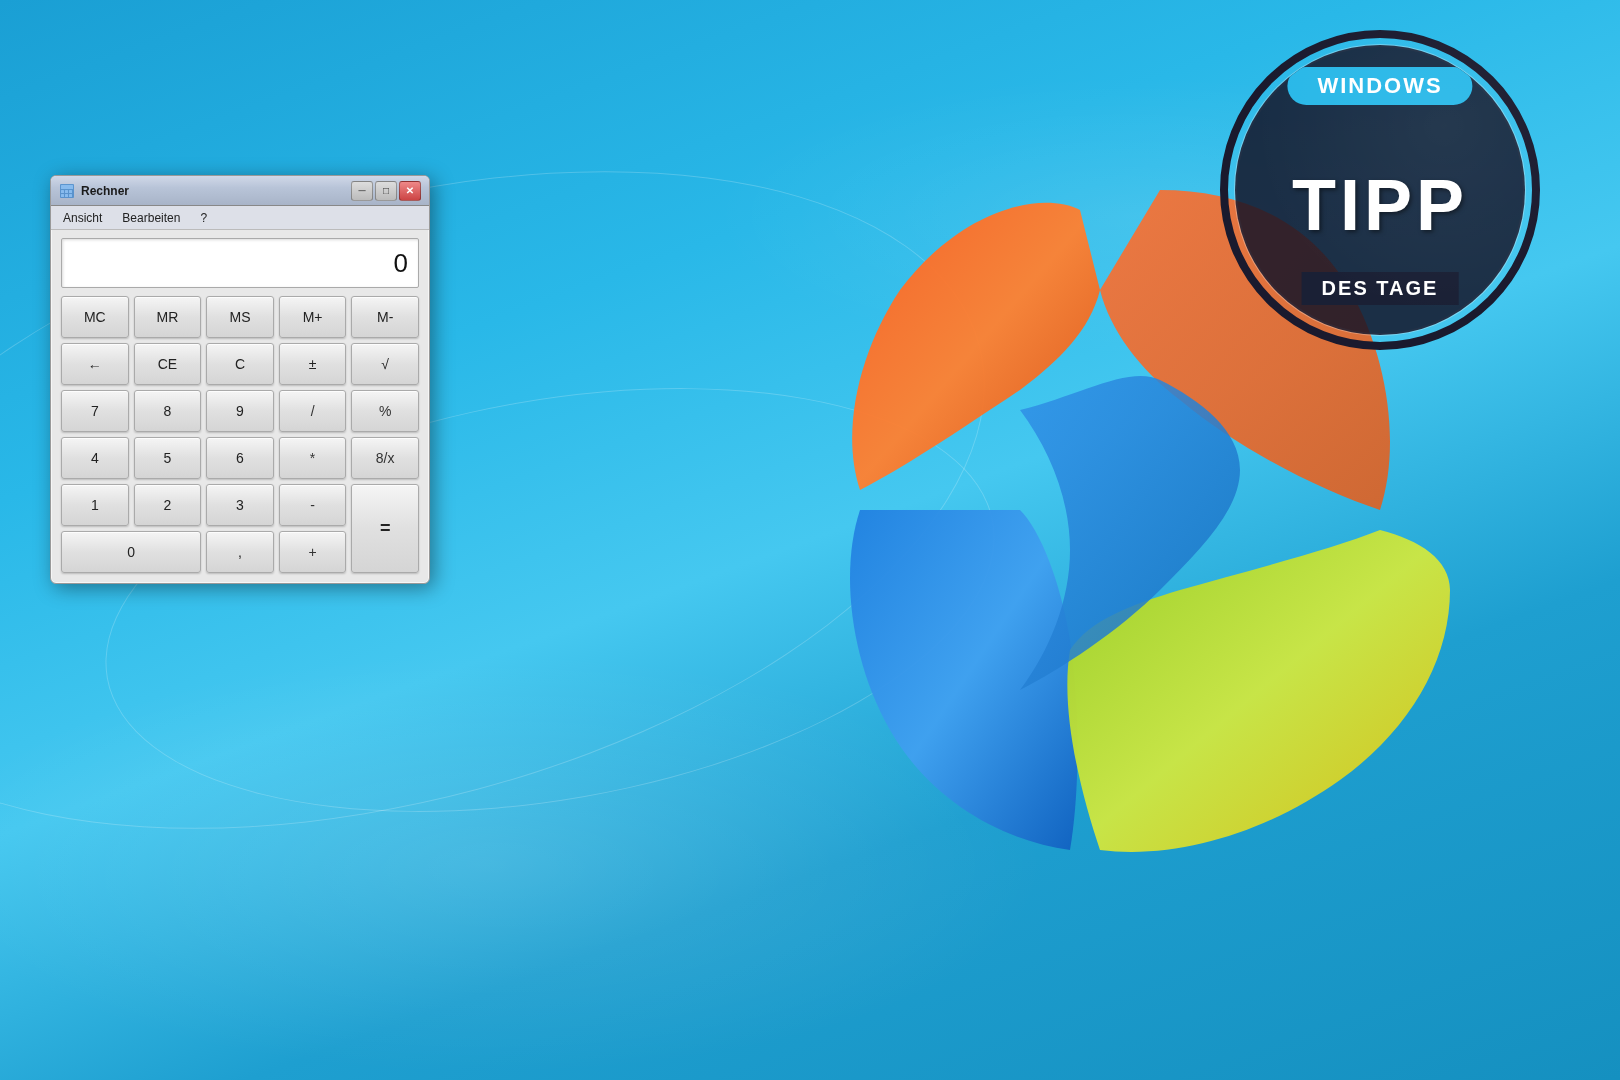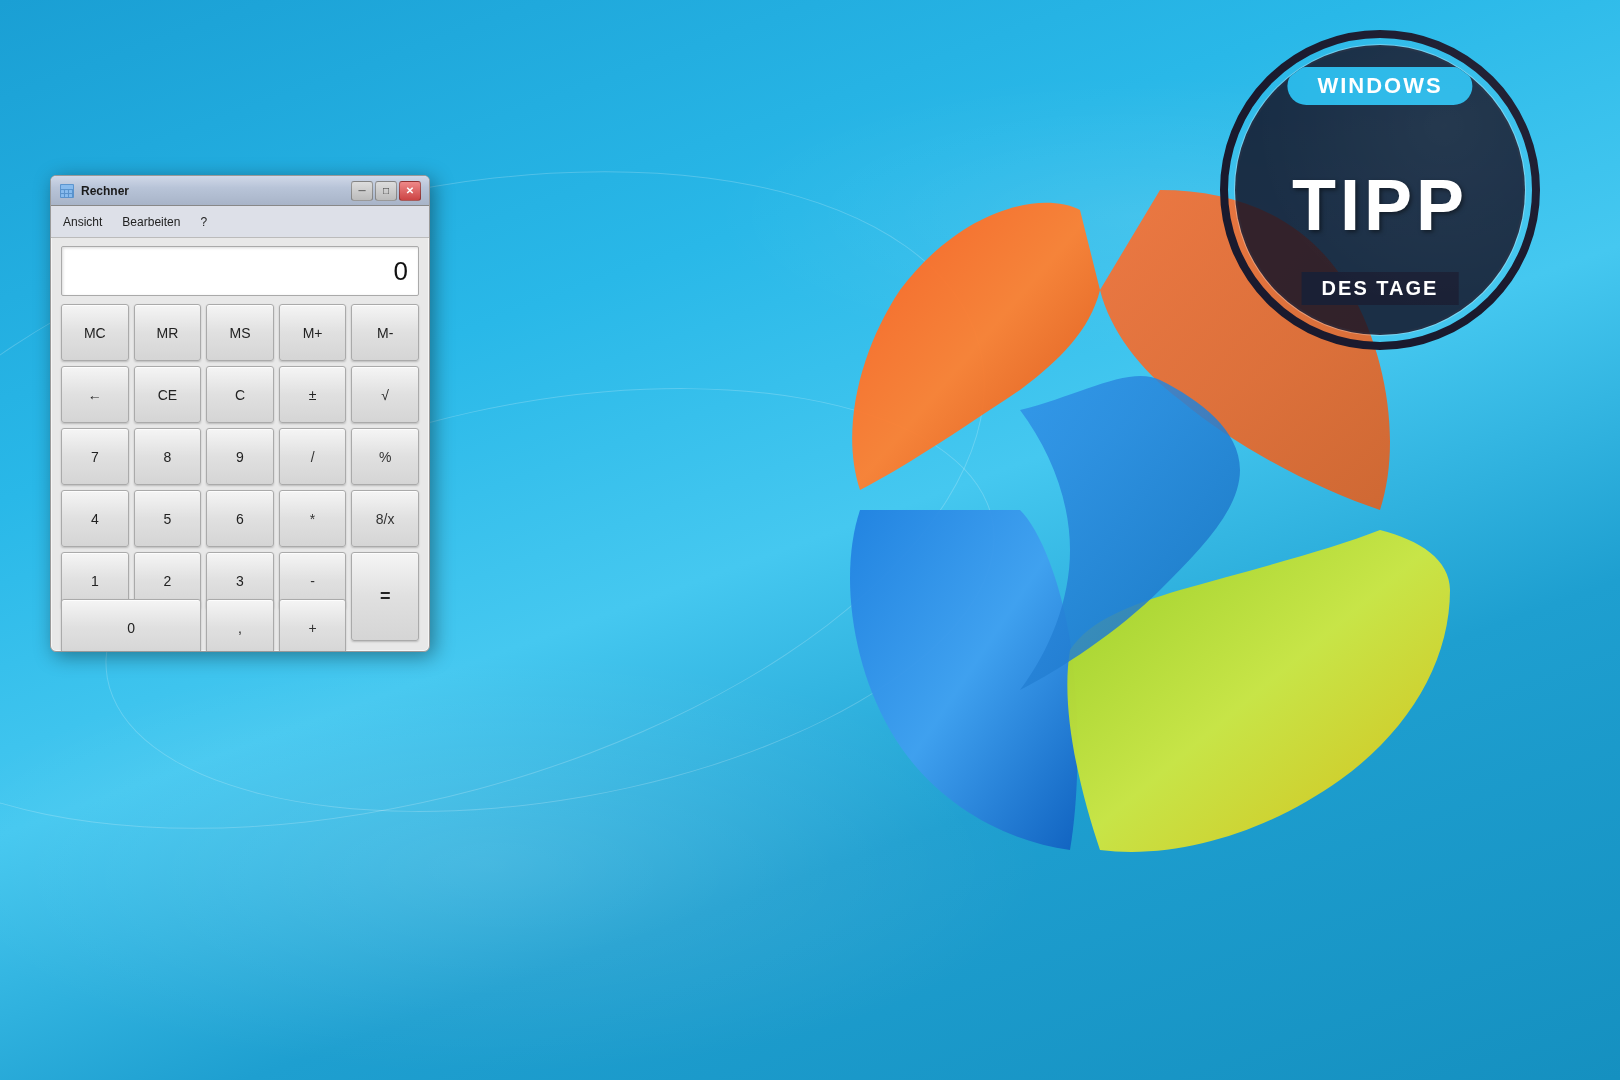--- a/index.html
+++ b/index.html
@@ -222,21 +222,21 @@
       color: #333;
     }
 
     .calc-btn-close {
       background: linear-gradient(to bottom, #e88, #c44);
       color: white;
     }
 
     
     .calc-menubar {
-      height: 32px;
+      height: 24px;
       background: #dde0e8;
       display: flex;
       align-items: center;
       padding: 0 8px;
       gap: 12px;
       border-bottom: 1px solid #bbb;
     }
 
     .calc-menu-item {
       font-size: 12px;
@@ -271,21 +271,21 @@
     }
 
     .calc-row {
       display: flex;
       gap: 5px;
       margin-bottom: 5px;
     }
 
     .calc-key {
       flex: 1;
-      height: 57px;
+      height: 42px;
       border-radius: 3px;
       border: 1px solid #aaa;
       background: linear-gradient(to bottom, #f5f5f5 0%, #e0e0e0 50%, #d5d5d5 100%);
       box-shadow: 0 1px 2px rgba(0,0,0,0.2), inset 0 1px 0 rgba(255,255,255,0.8);
       cursor: pointer;
       font-size: 14px;
       font-weight: 500;
       color: #222;
       display: flex;
       align-items: center;

